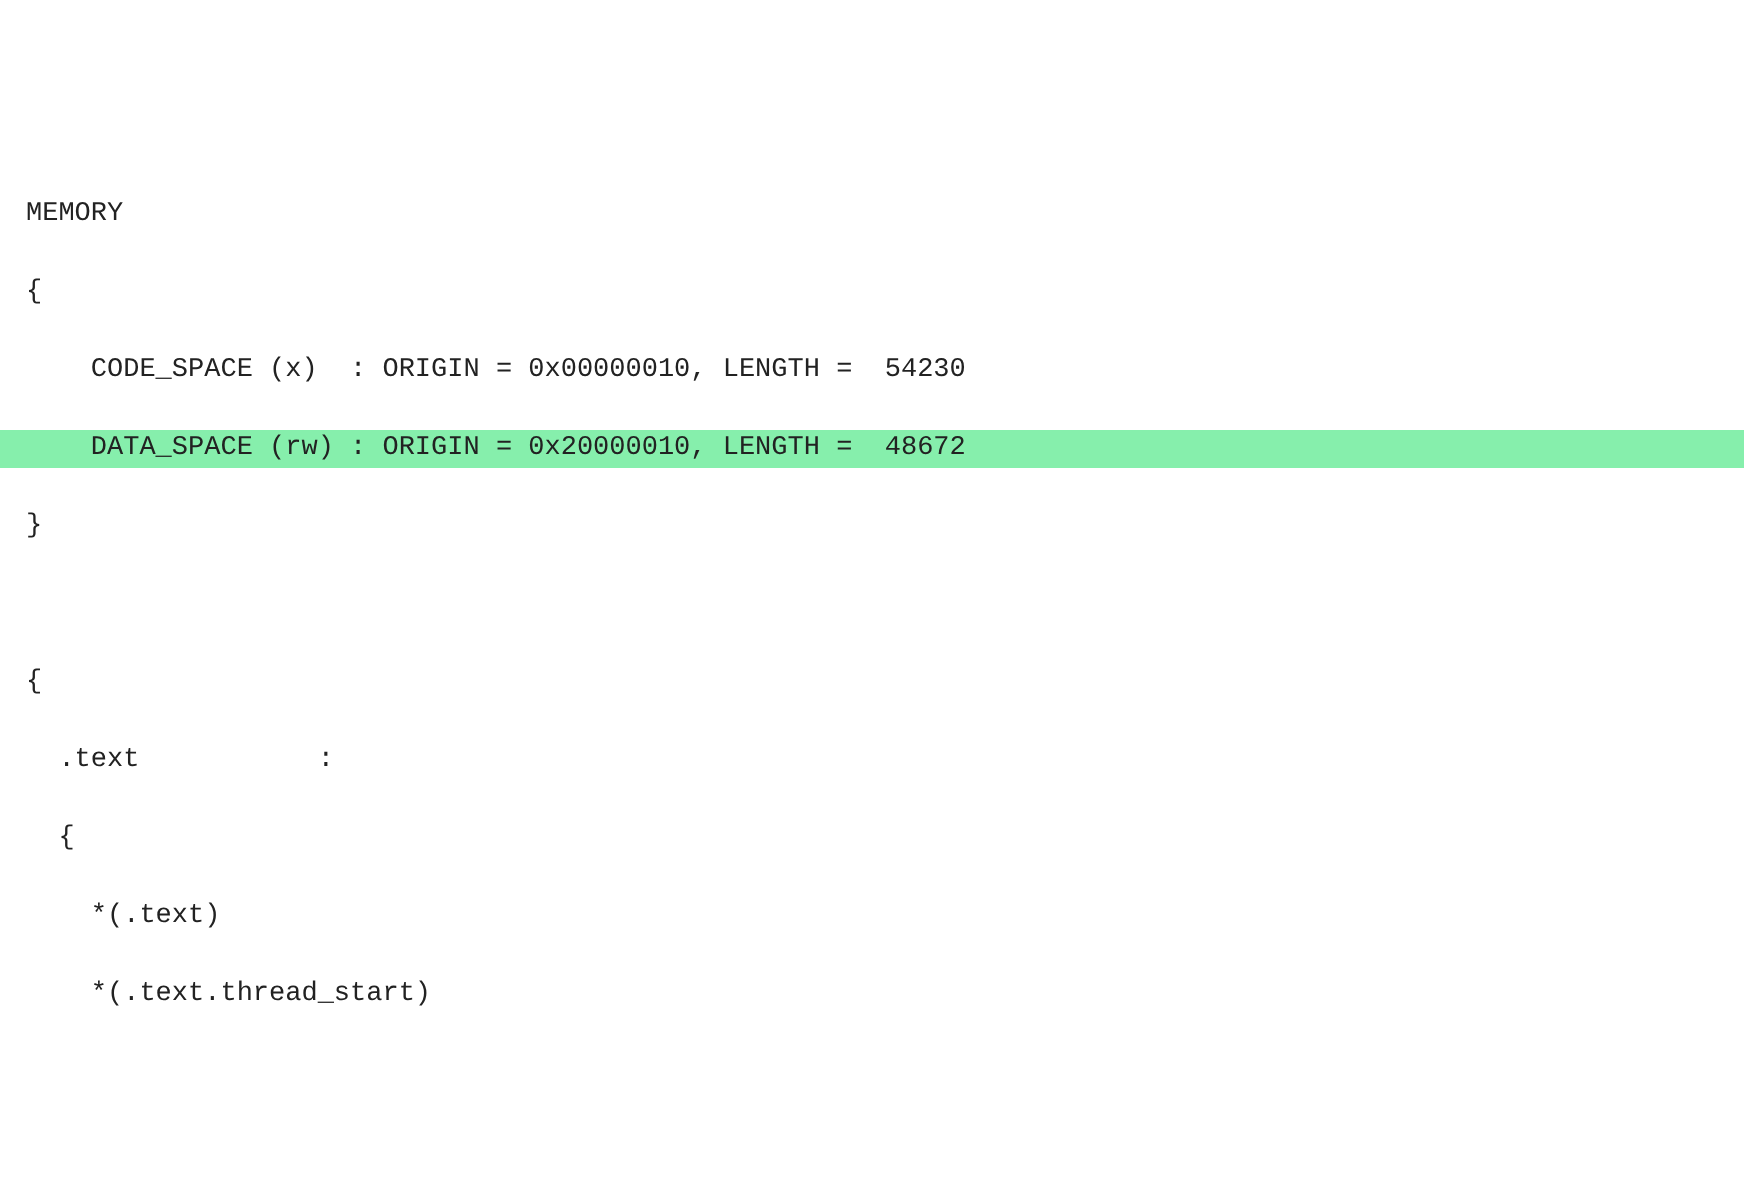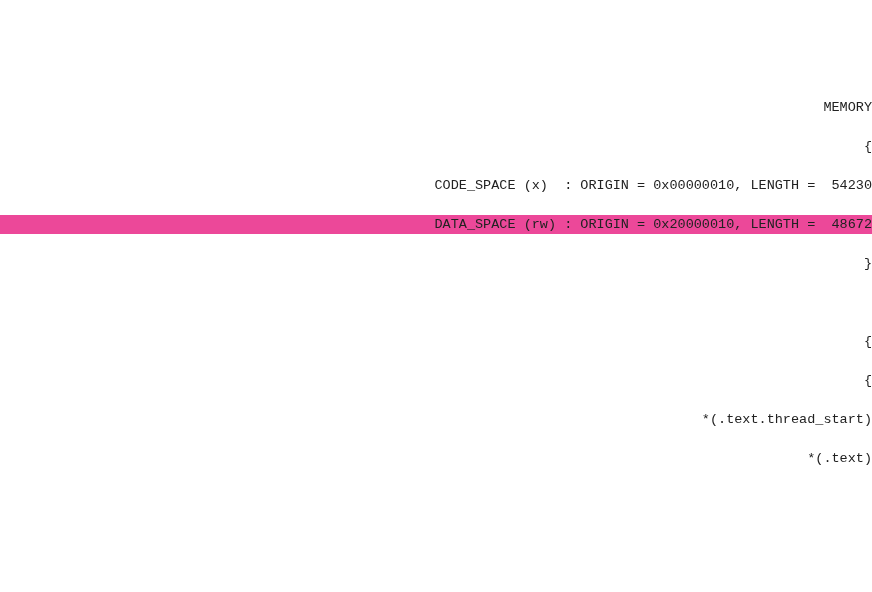--- a/index.html
+++ b/index.html
@@ -12,44 +12,44 @@
     width: 872px;
     height: 592px;
     overflow: hidden;
     white-space: pre;
   }
   .code-block {
     padding: 0;
   }
   .line {
     display: block;
-    padding-left: 2px;
-    text-align: right;
+    padding-left: 13px;
   }
   .highlighted {
-    background: #ec4899;
+    background: #86efac;
   }
 </style>
 </head>
 <body>
 
 
 
 <div class="code-block">
 <span class="line">MEMORY</span>
 <span class="line">{</span>
 <span class="line">    CODE_SPACE (x)  : ORIGIN = 0x00000010, LENGTH =  54230</span>
 <span class="line highlighted">    DATA_SPACE (rw) : ORIGIN = 0x20000010, LENGTH =  48672</span>
 <span class="line">}</span>
 <span class="line"></span>
 <span class="line"></span>
 <span class="line">{</span>
+<span class="line">  .text           :</span>
 <span class="line">  {</span>
+<span class="line">    *(.text)</span>
 <span class="line">    *(.text.thread_start)</span>
-<span class="line">    *(.text)</span>
 
 
 
 
 
 <span class="line"></span>
 <span class="line"></span>
 <span class="line"></span>
 <span class="line"></span>
 

